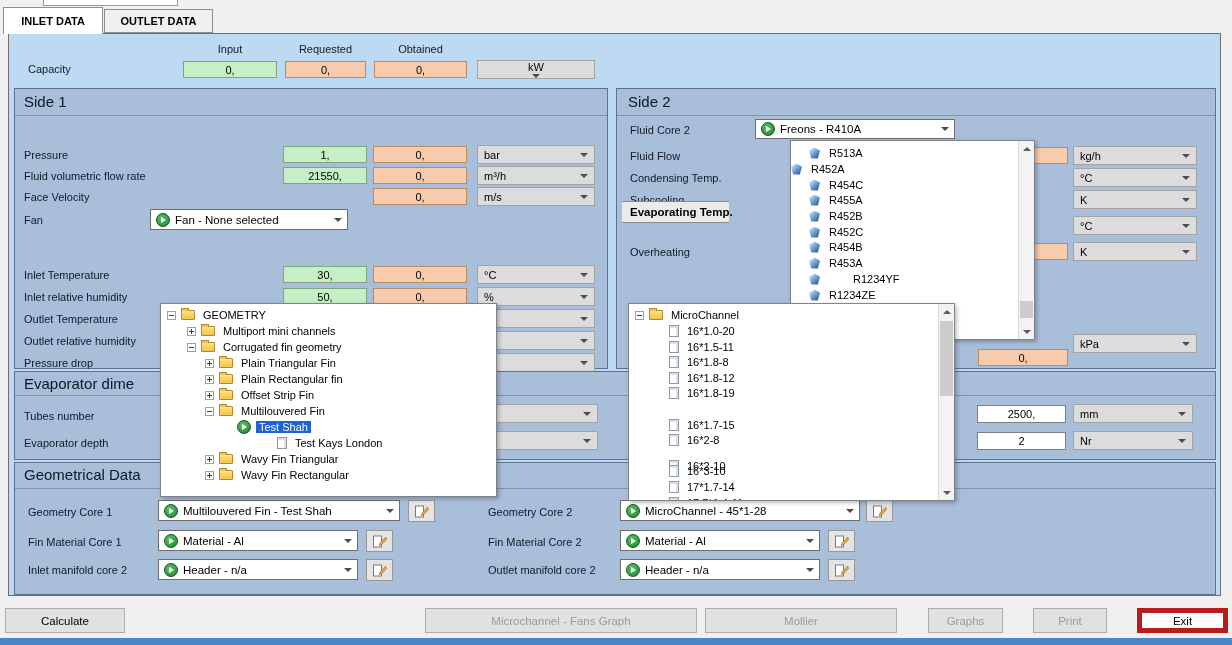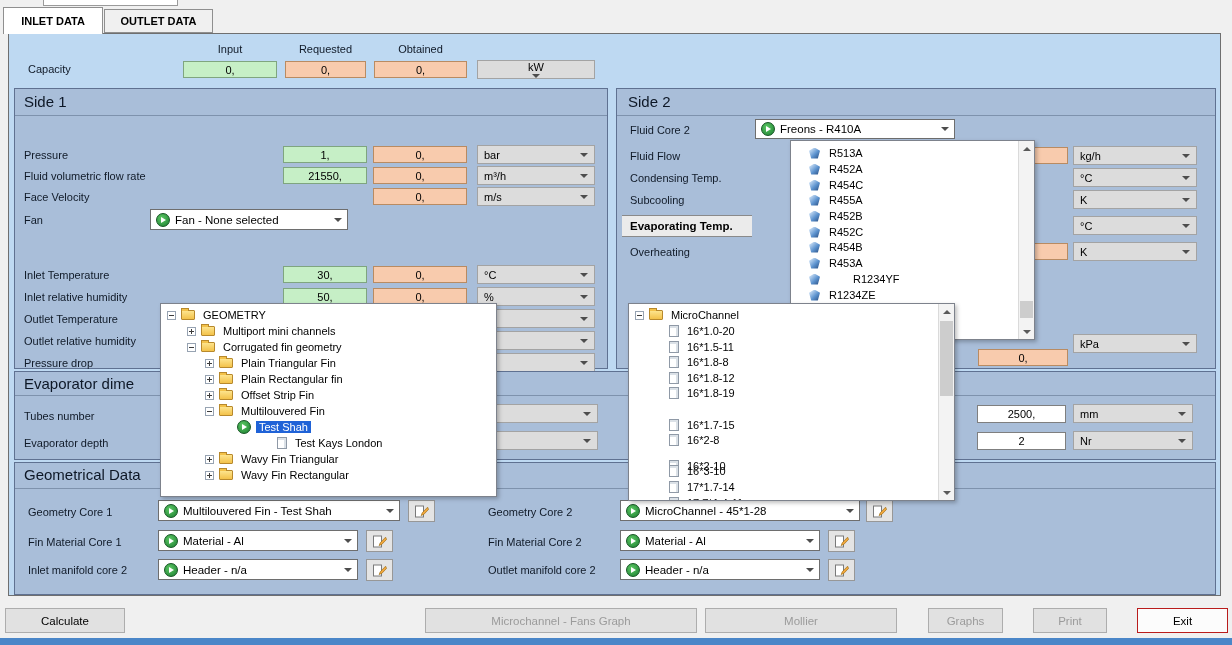--- a/index.html
+++ b/index.html
@@ -47,21 +47,21 @@
   .sarr{position:absolute;left:0;width:15px;height:15px;display:flex;align-items:center;justify-content:center;}
   .tri-up{width:0;height:0;border-left:4px solid transparent;border-right:4px solid transparent;border-bottom:4px solid #5a5a5a;}
   .tri-dn{width:0;height:0;border-left:4px solid transparent;border-right:4px solid transparent;border-top:4px solid #5a5a5a;}
   .sthumb{position:absolute;left:1px;width:13px;background:#cdcdcd;}
   .greystrip{position:absolute;background:#ebebeb;border-top:1px solid #8a8a8a;border-bottom:1px solid #8a8a8a;box-sizing:border-box;
              display:flex;align-items:center;}
   .greystrip .gslabel{font-size:11.5px;font-weight:bold;color:#000;padding-left:8px;white-space:nowrap;}
   .btn{position:absolute;height:25px;background:#e1e1e1;border:1px solid #adadad;font-size:11.5px;color:#000;
        display:flex;align-items:center;justify-content:center;box-sizing:border-box;}
   .btn.disabled{color:#9b9b9b;}
-  .btn.exitbtn{background:#fcfcfc;border:1px solid #b91c1c;}
+  .btn.exitbtn{background:#fcfcfc;border:5px solid #b91c1c;}
   .bluebar{position:absolute;left:0;top:638px;width:1232px;height:7px;background:#4a86c8;}
 </style>
 </head>
 <body>
 
 <div class="topremnant"></div>
 
 <div class="tab active" style="left:3px;top:7px;width:100px;height:27px;">
   <span>INLET DATA</span>
 </div>
@@ -178,21 +178,21 @@
   <span class="udtext">°C</span>
     <span class="chev"></span>
 </div>
 
 <div class="lbl" style="left:630px;top:194px;">Subcooling</div>
 <div class="unitdd" style="left:1073px;top:190px;width:124px;">
   <span class="udtext">K</span>
     <span class="chev"></span>
 </div>
 
-<div class="greystrip" style="left:622px;top:215px;width:130px;height:22px;">
+<div class="greystrip" style="left:622px;top:201px;width:107px;height:22px;">
   <span class="gslabel">Evaporating Temp.</span>
 </div>
 <div class="unitdd" style="left:1073px;top:216px;width:124px;">
   <span class="udtext">°C</span>
     <span class="chev"></span>
 </div>
 
 <div class="lbl" style="left:630px;top:246px;">Overheating</div>
 <div class="field orange" style="left:978px;top:243px;width:90px;"></div>
 <div class="unitdd" style="left:1073px;top:242px;width:124px;">
@@ -324,21 +324,21 @@
       <rect x="1.5" y="2" width="8" height="11" fill="#fff" stroke="#7a7a7a"></rect>
       <path d="M13.6 3.2 L8.2 8.8 L7.1 11.6 L9.8 10.4 L14.6 5.4 Z" fill="#f0a73c" stroke="#96660d" stroke-width="0.6"></path>
     </svg>
 </div>
 
 <div class="popup" style="left:790px;top:140px;width:245px;height:200px;">
   <div class="titem" style="top:4px;padding-left:18px;">
       <span class="flask"></span>
       <span class="tlabel">R513A</span>
     </div>
-  <div class="titem" style="top:20px;padding-left:18px;">
+  <div class="titem" style="top:20px;">
       <span class="flask"></span>
       <span class="tlabel">R452A</span>
     </div>
   <div class="titem" style="top:36px;padding-left:18px;">
       <span class="flask"></span>
       <span class="tlabel">R454C</span>
     </div>
   <div class="titem" style="top:51px;padding-left:18px;">
       <span class="flask"></span>
       <span class="tlabel">R455A</span>

